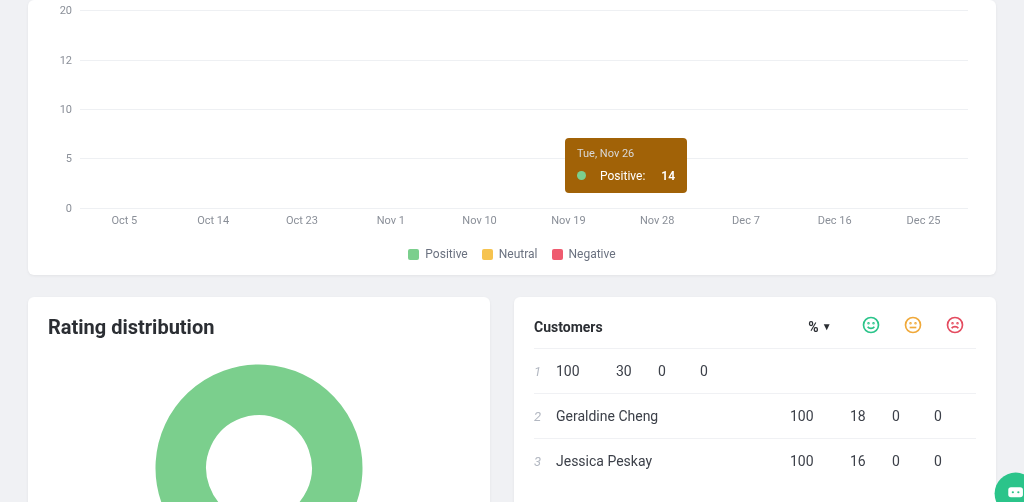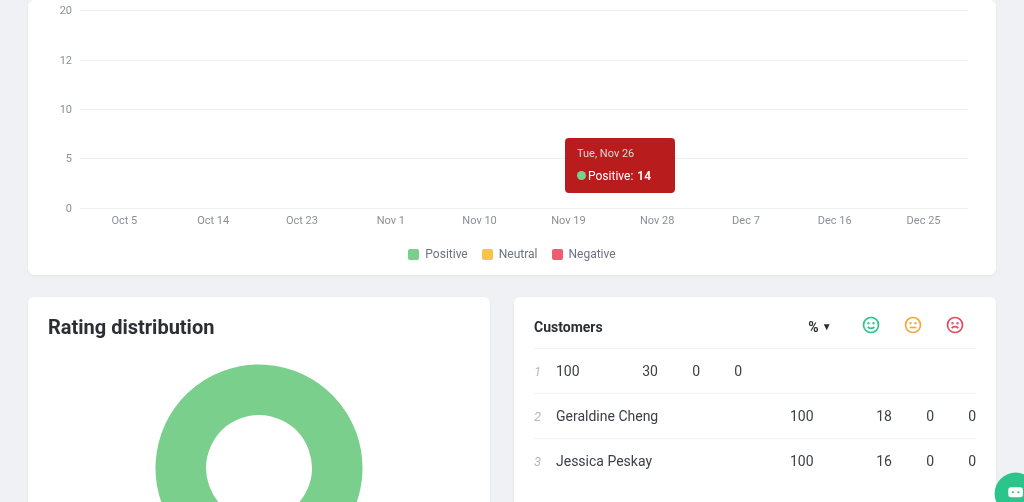--- a/index.html
+++ b/index.html
@@ -88,33 +88,33 @@
     justify-content: center;
     gap: 14px;
     margin-top: 20px;
     font-size: 12px;
     color: #6b7280;
   }
   .legend-item { display: flex; align-items: center; gap: 6px; justify-content: center; }
   .legend-sw { width: 11px; height: 11px; border-radius: 2px; }
   .tooltip {
     position: absolute;
-    background: #b91c1c;
+    background: #a16207;
     color: #fff;
     border-radius: 4px;
     padding: 8px 12px;
     font-size: 12px;
     line-height: 1.5;
     left: 537px;
     top: 138px;
     z-index: 5;
     min-width: 110px;
   }
   .tooltip-date { color: #d9d9d9; font-size: 11px; margin-bottom: 4px; }
-  .tooltip-row { display: flex; align-items: center; gap: 2px; }
+  .tooltip-row { display: flex; align-items: center; gap: 14px; }
   .tooltip-dot { width: 9px; height: 9px; border-radius: 50%; background: #7bcf8d; display:inline-block; }
   .tooltip-val { font-weight: 600; margin-left: 2px; }
 
   
   .bottom-row {
     display: flex;
     gap: 24px;
     margin: 22px 28px 0 28px;
   }
   .rating-card { flex: 0 0 462px; }
@@ -151,21 +151,21 @@
     display: flex;
     align-items: center;
     padding: 14px 0;
     border-top: 1px solid #f0f1f4;
     font-size: 14px;
     color: #3c4049;
   }
   .row-idx { width: 22px; color: #b3b8c2; font-style: italic; font-size: 13px; }
   .row-name { flex: 1; }
   .row-pct { width: 60px; text-align: left; }
-  .row-n { width: 42px; text-align: right; }
+  .row-n { width: 42px; text-align: left; }
 
   .chat-bubble {
     position: absolute;
     right: 0; bottom: 0;
     width: 42px; height: 42px;
     background: #2bc48a;
     border-radius: 50% 50% 0 50%;
     transform: translate(30%, 30%);
     display: flex; align-items: center; justify-content: center;
   }

